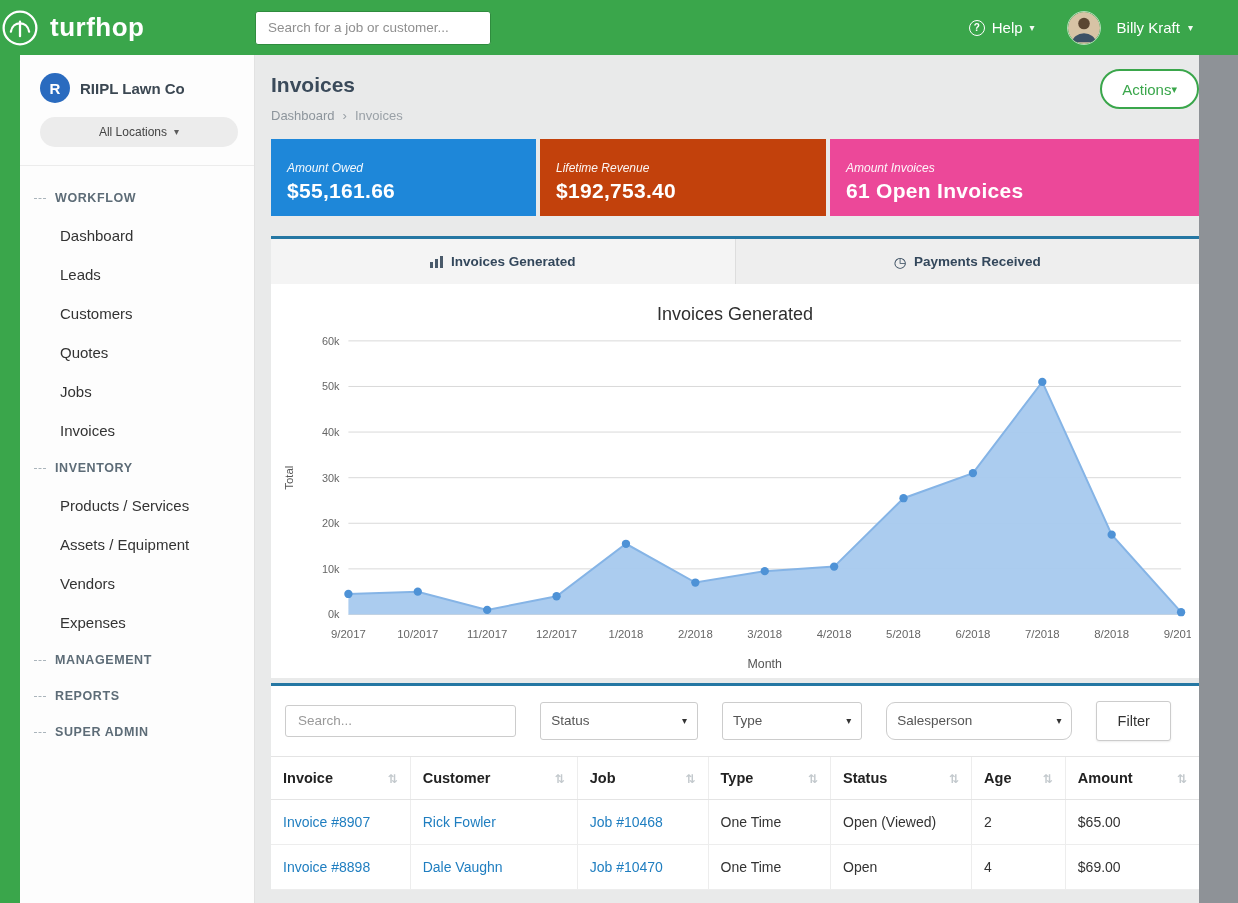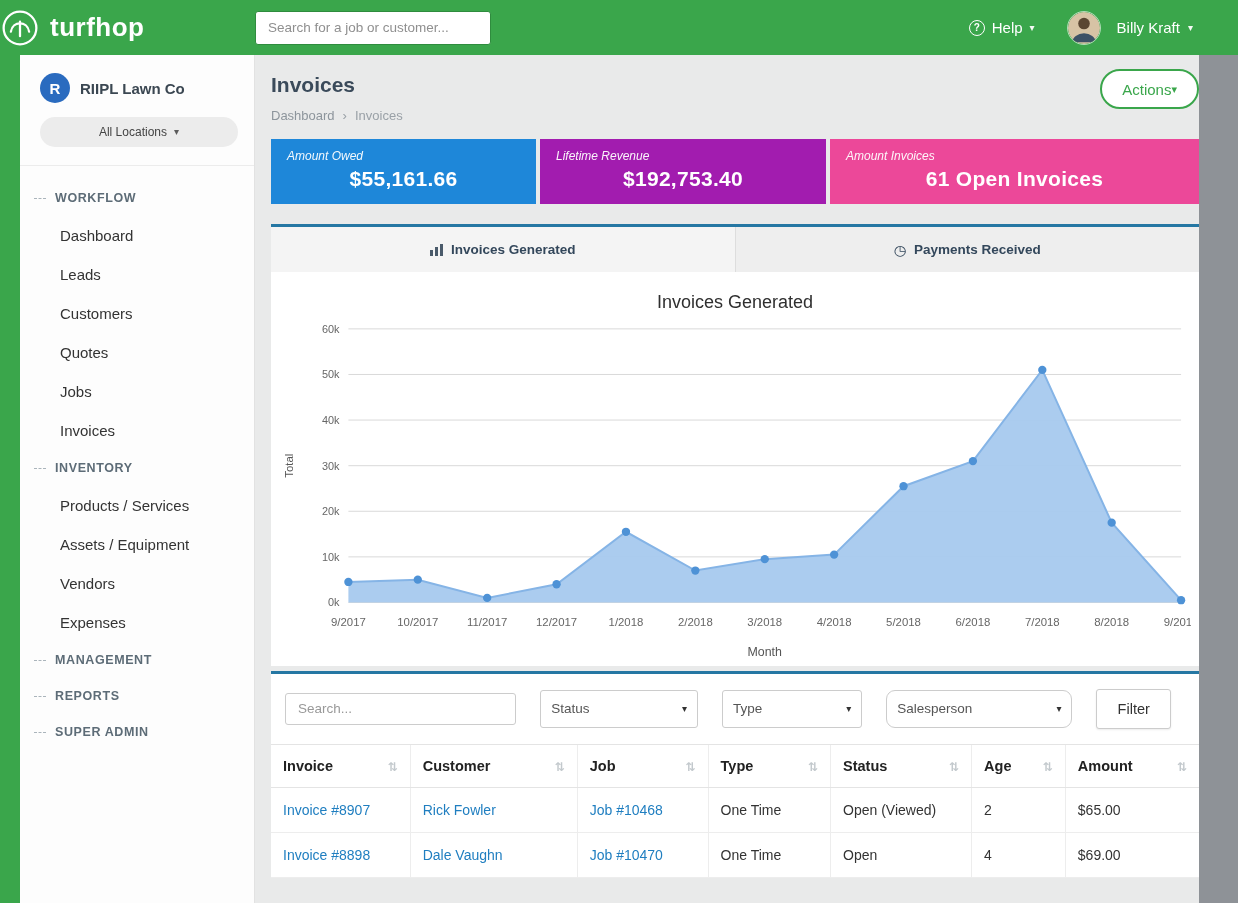--- a/index.html
+++ b/index.html
@@ -47,23 +47,23 @@
   
   .main { flex:1; min-width:0; background:#e9eaea; padding:14px 0 0 16px; overflow:hidden; }
 
   .page-head { display:flex; justify-content:space-between; align-items:flex-start; }
   .page-head h1 { margin:4px 0 0; font-size:21px; color:#3a4a5a; font-weight:bold; }
   .breadcrumb { margin-top:11px; font-size:13px; color:#9aa1a7; display:flex; gap:8px; align-items:center; }
   .crumb.link { color:#8d959c; cursor:pointer; }
   .actions-btn { background:#fff; border:2px solid #3aa64b; color:#3aa64b; border-radius:20px; height:40px; padding:0 20px; font-size:15px; display:flex; align-items:center; cursor:pointer; font-family:inherit; }
 
   .stats { display:flex; gap:4px; margin-top:16px; }
-  .stat-card { color:#fff; padding:10px 16px 13px; }
+  .stat-card { color:#fff; padding:22px 16px 13px; }
   .stat-label { font-style:italic; font-size:12px; opacity:.95; }
-  .stat-value { font-size:21px; font-weight:bold; margin-top:4px; letter-spacing:.3px;text-align:center; }
+  .stat-value { font-size:21px; font-weight:bold; margin-top:4px; letter-spacing:.3px; }
   .stat-0 { flex:0 0 265px; } .stat-1 { flex:0 0 286px; } .stat-2 { flex:1; }
 
   .chart-panel { margin-top:20px; border-top:3px solid #2577a3; }
   .tabs { display:flex; background:#efefef; height:45px; }
   .tab { flex:1; display:flex; align-items:center; justify-content:center; gap:8px; font-size:13.5px; font-weight:bold; color:#33475b; cursor:pointer; background:#eeeeee; }
   .tab.active { background:#f4f4f4; }
   .tab + .tab { border-left:1px solid #ddd; }
   .bars-icon { display:inline-flex; align-items:flex-end; gap:2px; height:12px; }
   .bars-icon i { width:3px; background:#4a5a6a; display:block; }
   .clock-icon { font-size:14px; font-weight:normal; }
@@ -187,21 +187,21 @@
           <span>Actions</span>
           <span class="caret">▾</span>
         </button>
       </div>
 
       <div class="stats" id="stats-row">
           <div class="stat-card stat-0" style="background: rgb(30, 135, 217);">
             <div class="stat-label">Amount Owed</div>
             <div class="stat-value">$55,161.66</div>
           </div>
-          <div class="stat-card stat-1" style="background: #a21caf;">
+          <div class="stat-card stat-1" style="background: #c2410c;">
             <div class="stat-label">Lifetime Revenue</div>
             <div class="stat-value">$192,753.40</div>
           </div>
           <div class="stat-card stat-2" style="background: #ec4899;">
             <div class="stat-label">Amount Invoices</div>
             <div class="stat-value">61 Open Invoices</div>
           </div>
         </div>
 
       <section class="chart-panel">

